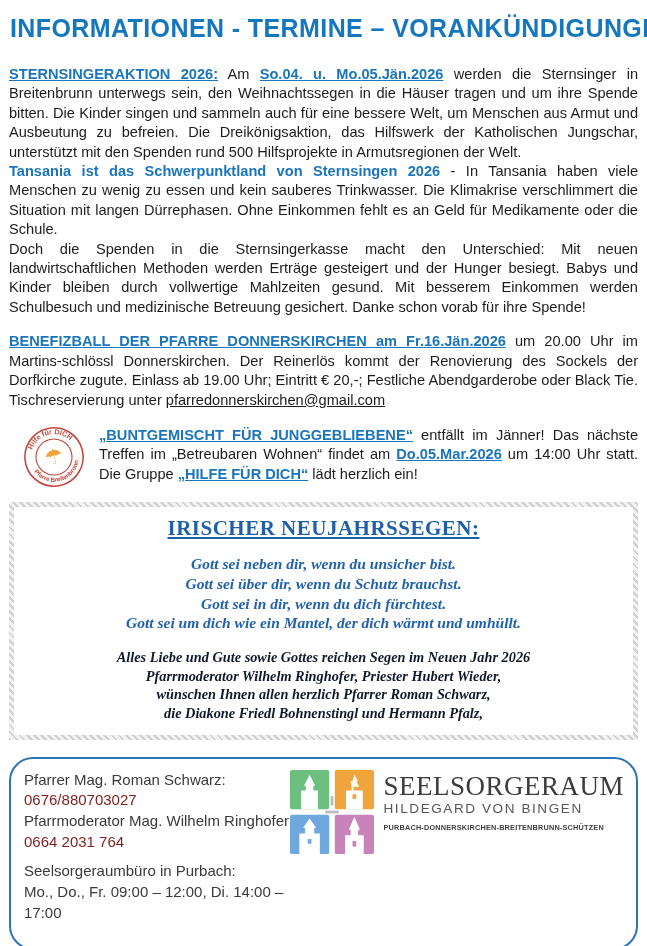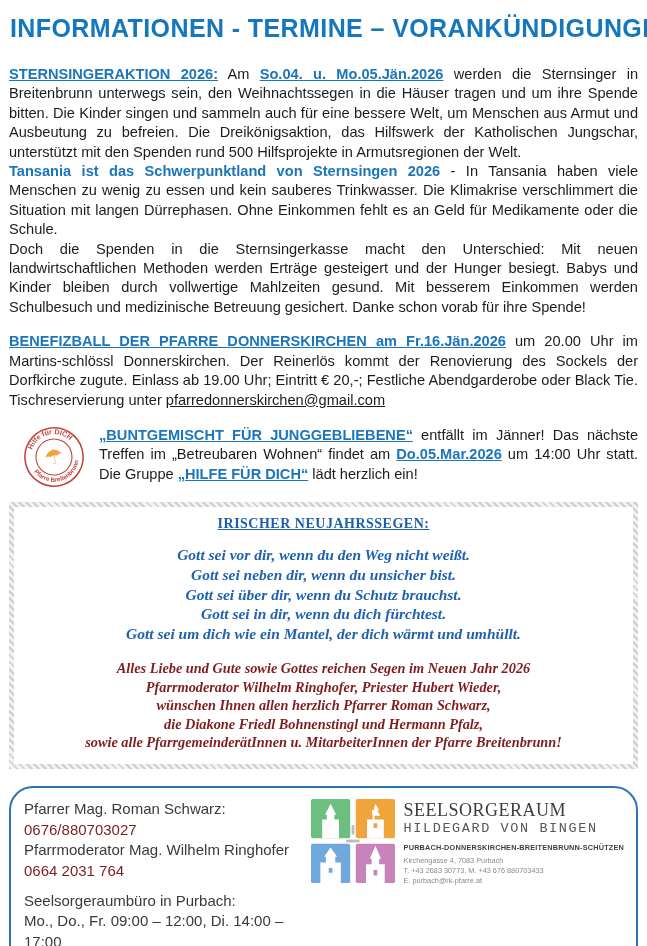--- a/index.html
+++ b/index.html
@@ -26,52 +26,52 @@
 
   
   .hatch-box {
     margin-top:14px;
     background:repeating-linear-gradient(45deg,#cfcfcf 0 2px,#f2f2f2 2px 5px);
     padding:5px;
   }
   .hatch-inner { background:#fff; padding:9px 10px 12px; text-align:center; }
   .blessing-title {
     font-family:"Liberation Serif", serif; font-weight:bold;
-    font-size:14px; color:#1E5FA9; text-decoration:underline;
+    font-size:21px; color:#1E5FA9; text-decoration:underline;
     letter-spacing:0.5px; margin-bottom:13px;
   }
   .blessing-line {
     font-family:"Liberation Serif", serif; font-style:italic; font-weight:bold;
     font-size:15.5px; line-height:1.28; color:#2062AE;
   }
   .greeting { margin-top:15px; }
   .greeting-line {
     font-family:"Liberation Serif", serif; font-style:italic; font-weight:bold;
-    font-size:14.3px; line-height:1.3; color:#7f1d1d;
+    font-size:14.3px; line-height:1.3; color:#0f172a;
   }
   .greeting-line.tight { font-size:13.2px; }
 
   
   .footer-box {
     margin-top:17px; border:2.5px solid #2E74B5; border-radius:24px;
     padding:11px 12px 12px 13px; height:193px;
   }
   .footer-top { display:flex; }
   .contact { width:325px; font-size:15px; line-height:1.38; color:#3a3a3a; }
   .contact .phone { color:#7f1d1d; }
   .contact .block2 { margin-top:9px; }
   .sr-logo { display:flex; gap:9px; align-items:flex-start; }
   .tiles { width:84px; height:84px; flex:0 0 84px; }
   .sr-text { padding-top:2px; }
   .sr-wordmark {
-    font-family:"Liberation Serif", serif; font-size:18px; color:#3c3c3c;
+    font-family:"Liberation Serif", serif; font-size:27px; color:#3c3c3c;
     letter-spacing:0.5px; line-height:1.05; white-space:nowrap;
   }
   .sr-sub {
-    font-family:Liberation Mono, monospace; font-size:13.5px; color:#555;
+    font-family:Liberation Sans, sans-serif; font-size:13.5px; color:#555;
     letter-spacing:1.6px; white-space:nowrap; margin-top:1px;
   }
   .sr-region { font-size:7.3px; font-weight:bold; color:#3f3f3f; margin-top:7px; letter-spacing:0.2px; white-space:nowrap; }
   .sr-addr { font-size:7.3px; color:#8a8a8a; margin-top:4px; line-height:1.4; white-space:pre; }
 </style>
 </head>
 <body>
 
 <div class="page">
 
@@ -108,31 +108,29 @@
       <text x="50" y="61" text-anchor="middle" font-size="34" fill="#F0A43C">☂</text>
     </svg>
     <p class="body-text">
       <span class="accent u">„BUNTGEMISCHT FÜR JUNGGEBLIEBENE“</span><span> entfällt im Jänner! Das nächste Treffen im „Betreubaren Wohnen“ findet am </span><span class="accent u">Do.05.Mar.2026</span><span> um 14:00 Uhr statt. Die Gruppe </span><span class="accent u">„HILFE FÜR DICH“</span><span> lädt herzlich ein!</span>
     </p>
   </div>
 
   <div class="hatch-box">
     <div class="hatch-inner">
       <div class="blessing-title">IRISCHER NEUJAHRSSEGEN:</div>
-      <div class="blessing-line">Gott sei vor dir, wenn du den Weg nicht weißt.</div>
       <div class="blessing-line">Gott sei neben dir, wenn du unsicher bist.</div>
       <div class="blessing-line">Gott sei über dir, wenn du Schutz brauchst.</div>
       <div class="blessing-line">Gott sei in dir, wenn du dich fürchtest.</div>
       <div class="blessing-line">Gott sei um dich wie ein Mantel, der dich wärmt und umhüllt.</div>
       <div class="greeting">
         <div class="greeting-line">Alles Liebe und Gute sowie Gottes reichen Segen im Neuen Jahr 2026</div>
         <div class="greeting-line">Pfarrmoderator Wilhelm Ringhofer, Priester Hubert Wieder,</div>
         <div class="greeting-line">wünschen Ihnen allen herzlich Pfarrer Roman Schwarz,</div>
         <div class="greeting-line">die Diakone Friedl Bohnenstingl und Hermann Pfalz,</div>
-        <div class="greeting-line">sowie alle PfarrgemeinderätInnen u. MitarbeiterInnen der Pfarre Breitenbrunn!</div>
       </div>
     </div>
   </div>
 
   <div class="footer-box">
     <div class="footer-top">
       <div class="contact">
         <div><span>Pfarrer Mag. Roman Schwarz: </span><span class="phone">0676/880703027</span></div>
         <div>Pfarrmoderator Mag. Wilhelm Ringhofer</div>
         <div class="phone">0664 2031 764</div>
@@ -160,20 +158,19 @@
             <path d="M69 50 L75 64 L73 64 L73 70 L79 70 L79 90 L59 90 L59 70 L65 70 L65 64 L63 64 Z" fill="#fff"></path>
             <rect x="67" y="76" width="4" height="6" fill="#C983BB"></rect>
           </g>
           <rect x="43.5" y="28" width="3" height="10" fill="#bbb"></rect>
           <rect x="38" y="43.5" width="14" height="3" fill="#bbb"></rect>
         </svg>
         <div class="sr-text">
           <div class="sr-wordmark">SEELSORGERAUM</div>
           <div class="sr-sub">HILDEGARD VON BINGEN</div>
           <div class="sr-region">PURBACH-DONNERSKIRCHEN-BREITENBRUNN-SCHÜTZEN</div>
-          <div class="sr-addr"><span>Kirchengasse 4, 7083 Purbach</span><br><span>T. +43 2683 30773, M. +43 676 880703433</span><br><span>E. purbach@rk-pfarre.at</span></div>
         </div>
       </div>
     </div>
 
   </div>
 
 </div>
 
 </body></html>

